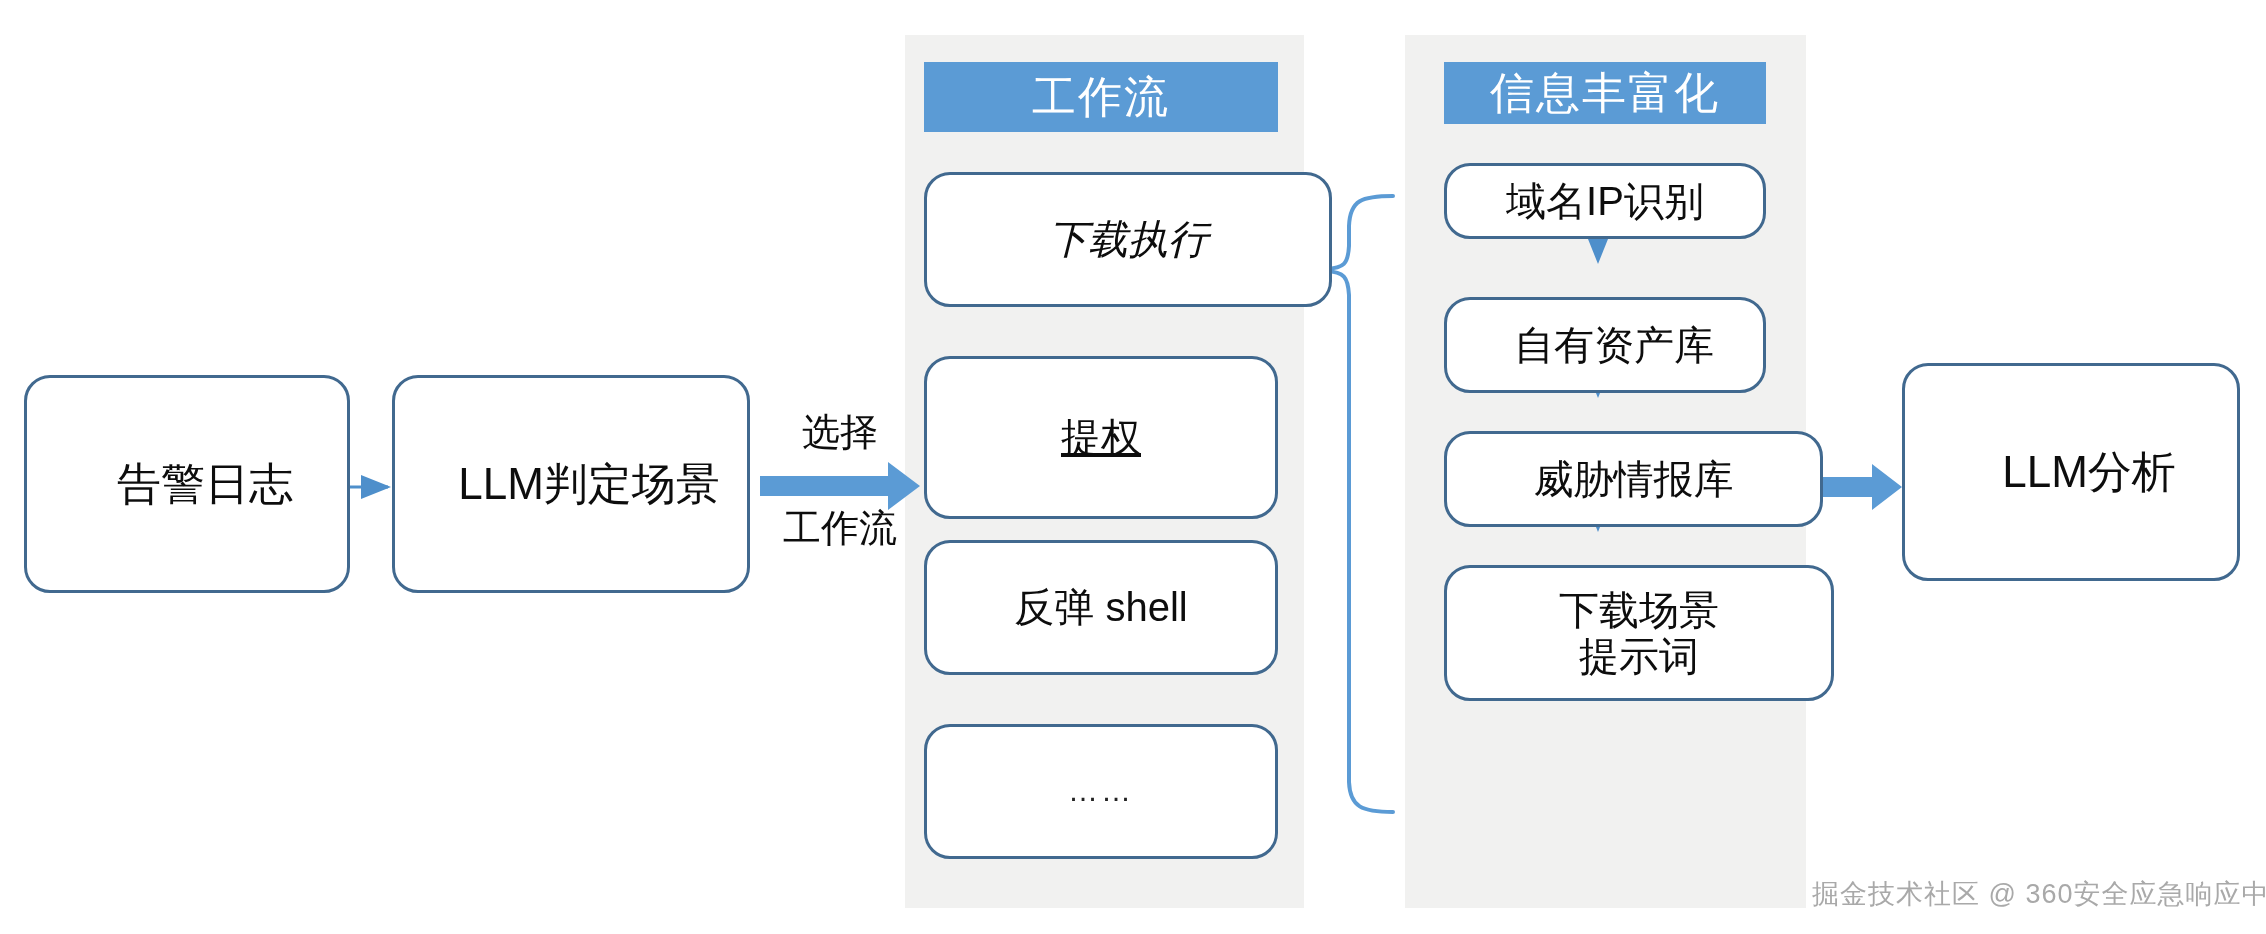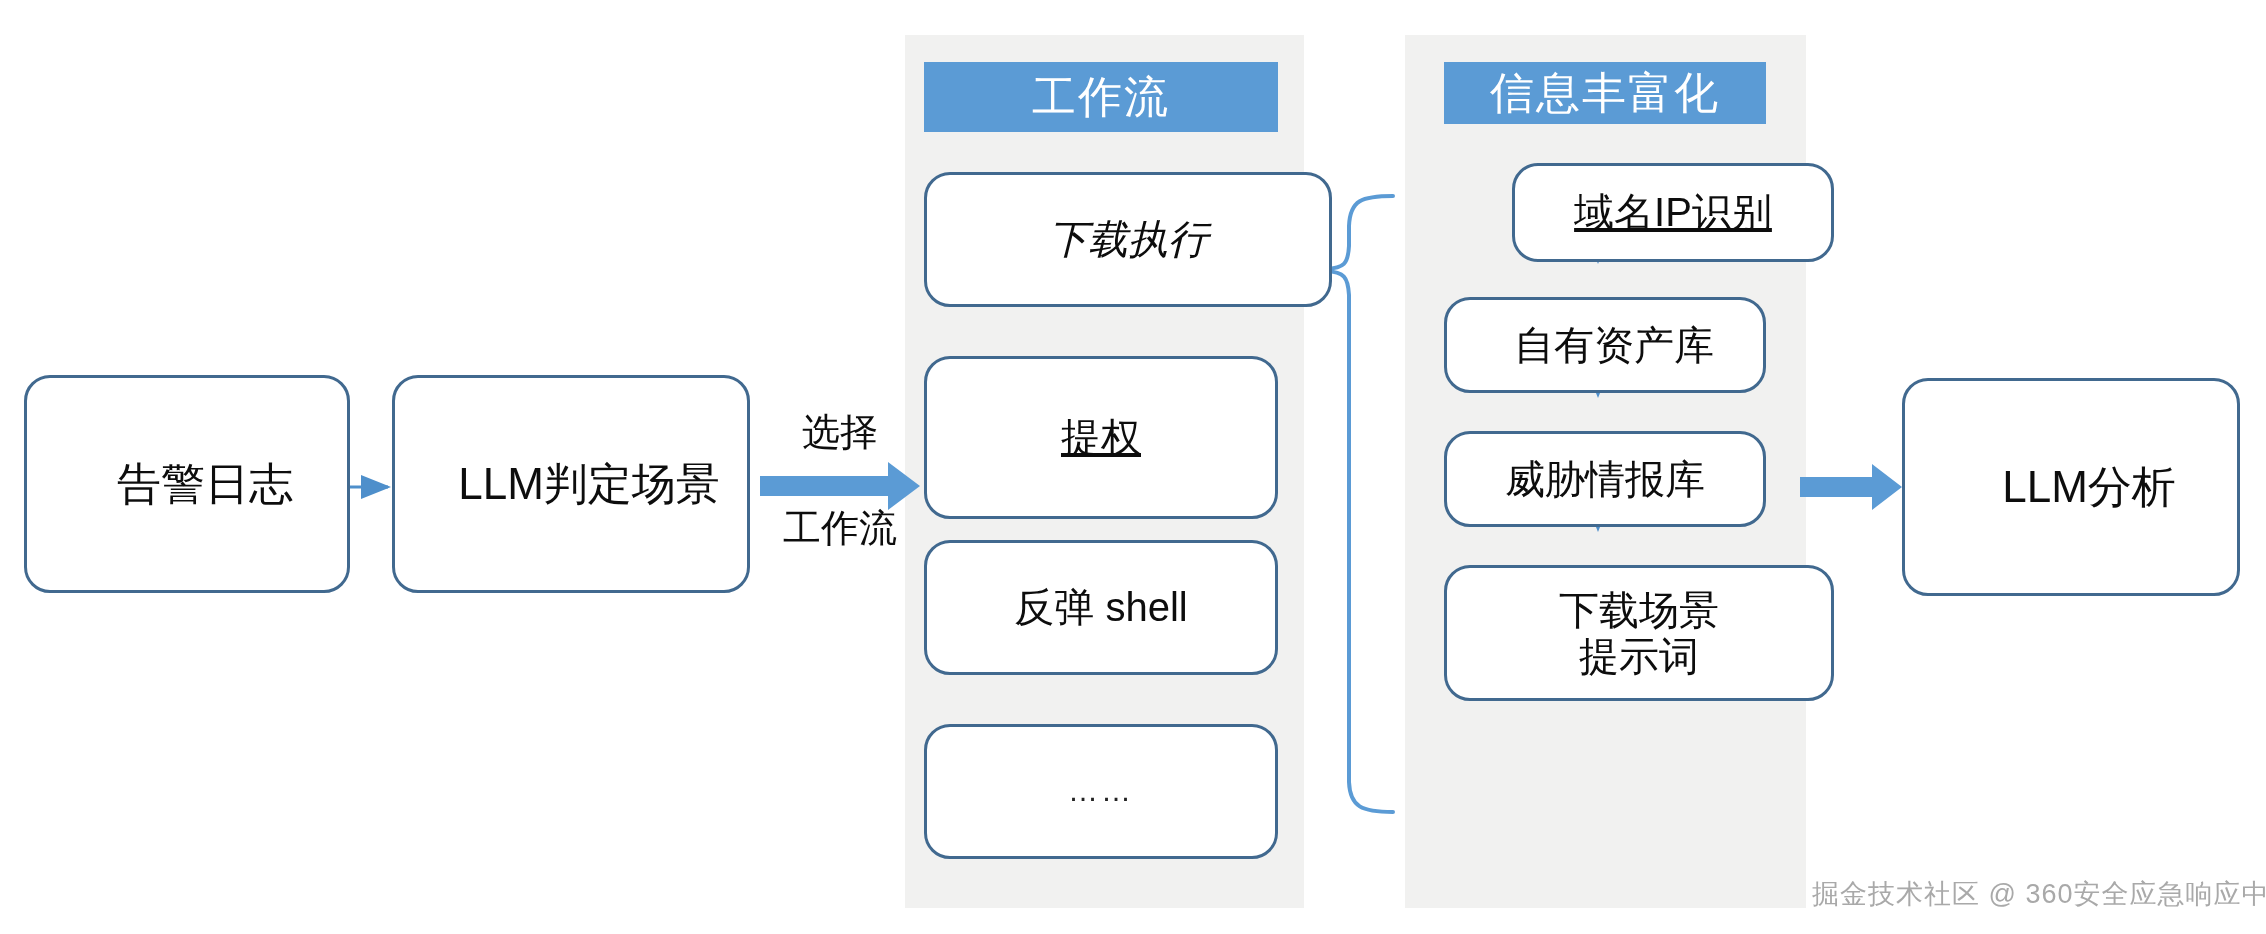--- a/index.html
+++ b/index.html
@@ -163,33 +163,33 @@
     <span>反弹 shell</span>
   </div>
   <div class="node dots" style="left:924px; top:724px; width:354px; height:135px;">
     <span>……</span>
   </div>
 
   <div class="panel-head" style="left:1444px; top:62px; width:322px; height:62px;">
     <span>信息丰富化</span>
   </div>
 
-  <div class="node mid" style="left:1512px; top:163px; width:322px; height:99px;text-decoration:underline;">
+  <div class="node mid" style="left:1444px; top:163px; width:322px; height:76px;">
     <span>域名IP识别</span>
   </div>
   <div class="node mid" style="left:1444px; top:297px; width:322px; height:96px;padding-left:18px;">
     <span>自有资产库</span>
   </div>
-  <div class="node mid" style="left:1444px; top:431px; width:322px; height:96px;">
+  <div class="node mid" style="left:1444px; top:431px; width:379px; height:96px;">
     <span>威胁情报库</span>
   </div>
   <div class="node mid" style="left:1444px; top:565px; width:390px; height:136px; flex-direction:column;">
     <span>下载场景</span>
     <span>提示词</span>
   </div>
 
-  <div class="node big" style="left:1902px; top:378px; width:338px; height:218px;">
+  <div class="node big" style="left:1902px; top:363px; width:338px; height:218px;">
     <span>LLM分析</span>
   </div>
 
   <div class="watermark" style="left:1812px; top:876px;">掘金技术社区 @ 360安全应急响应中心</div>
 
 </div>
 
 </body></html>

